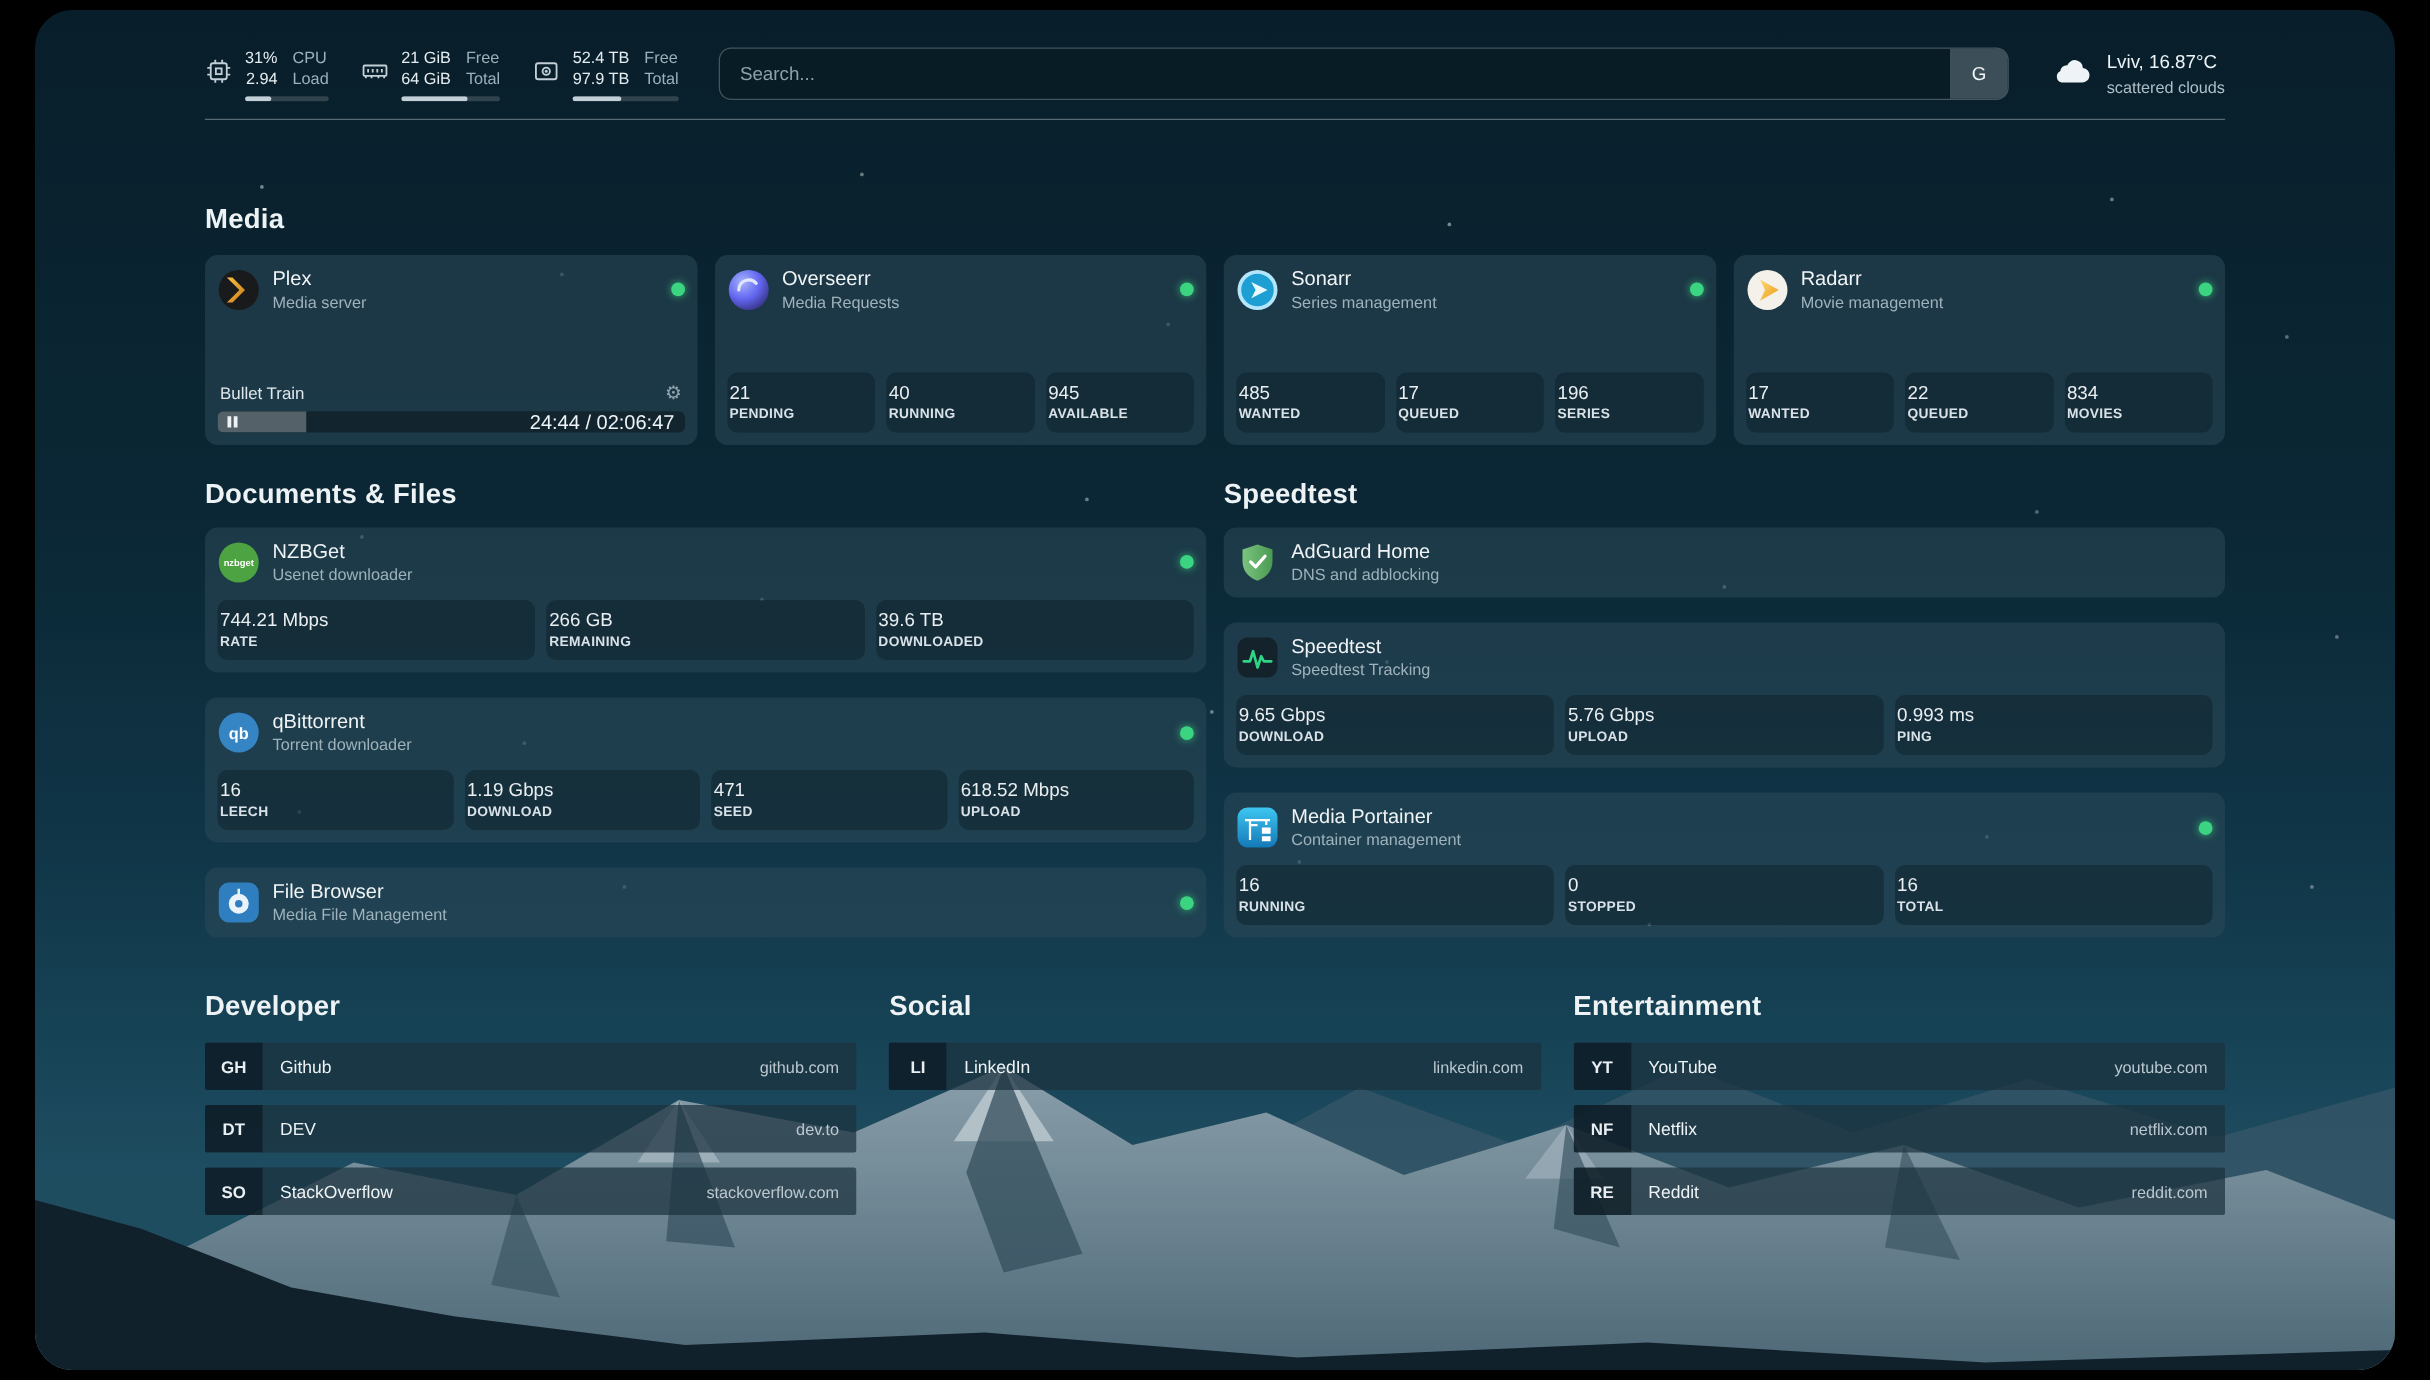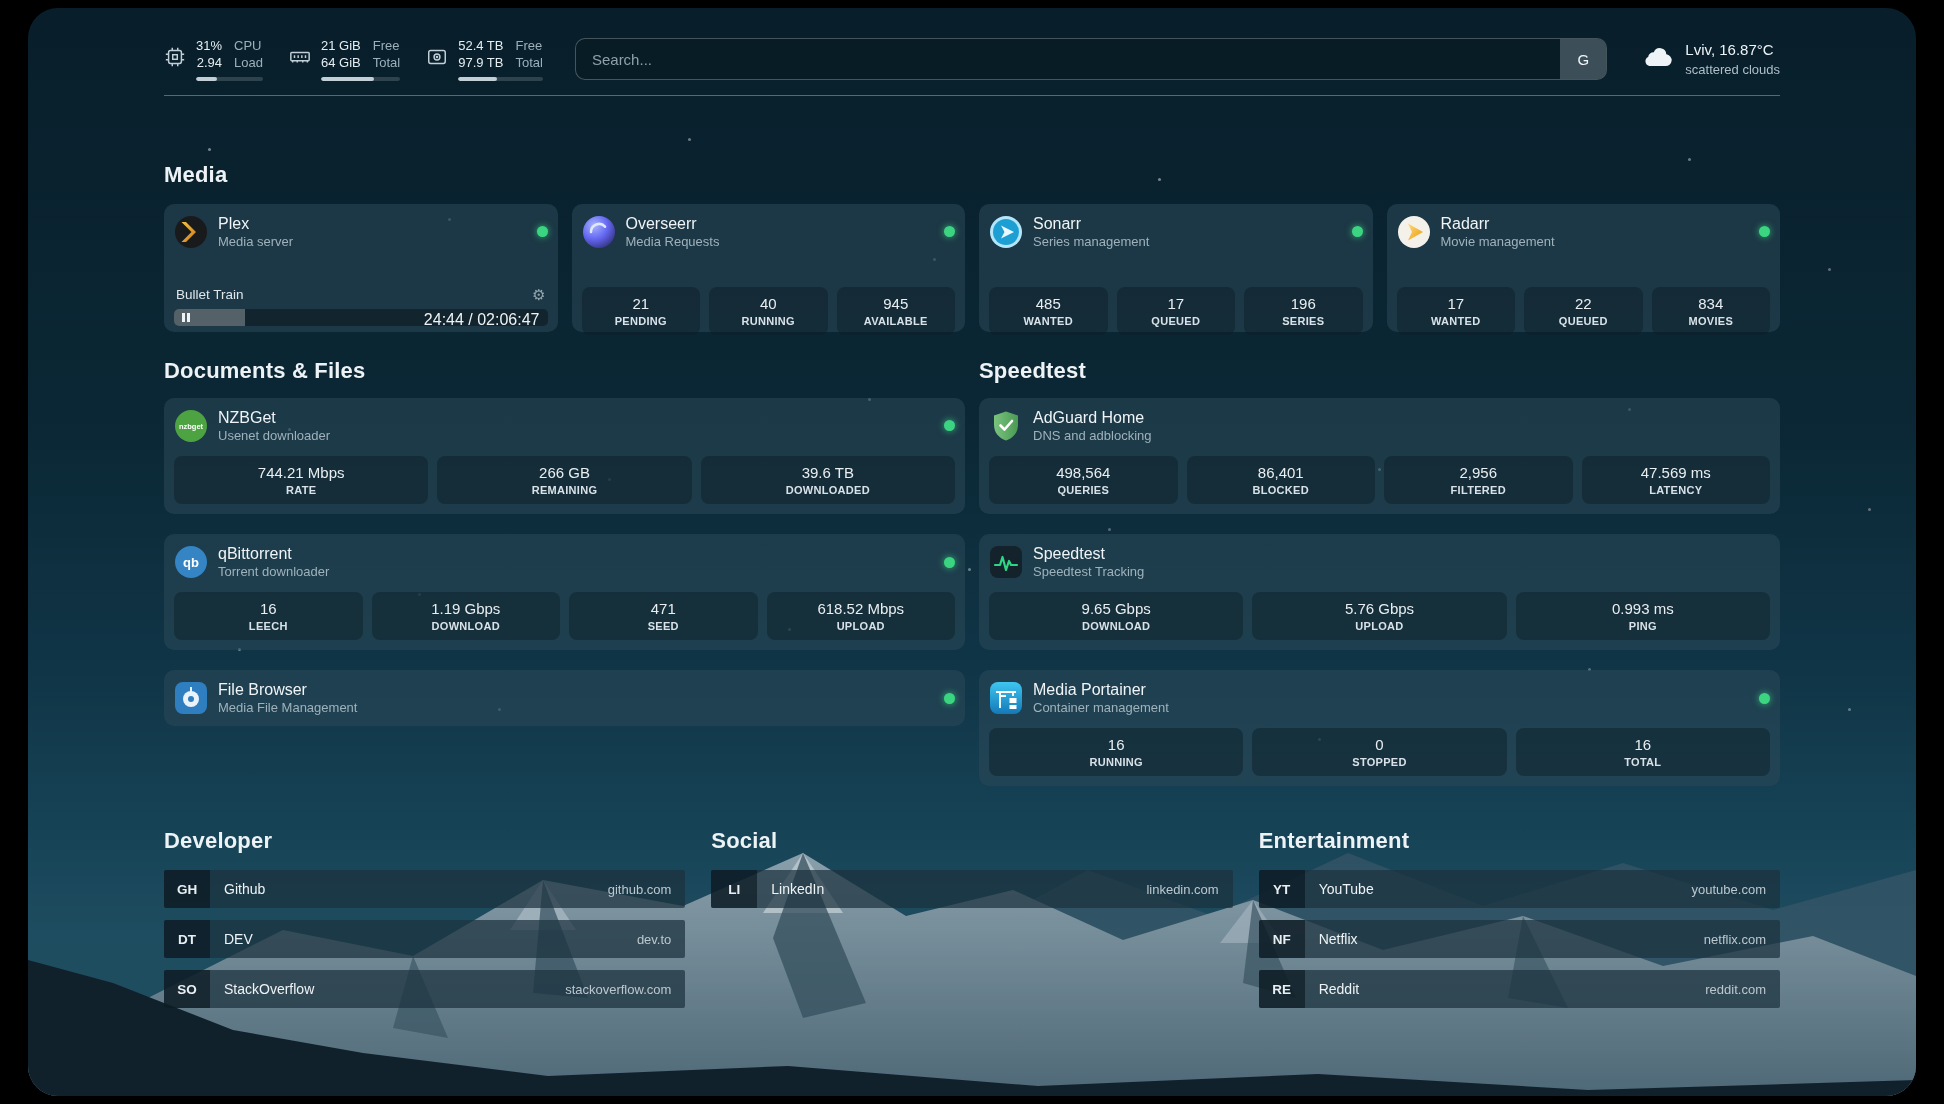--- a/index.html
+++ b/index.html
@@ -60,33 +60,33 @@
   
   .section-title { font-size:22px; font-weight:600; color:#edf2f5; letter-spacing:.2px; }
   .sec-media > .section-title { margin:66px 0 16px; }
   .two-col { display:grid; grid-template-columns:1fr 1fr; gap:14px; margin-top:26px; }
   .two-col .section-title { margin-bottom:14px; }
   .col-stack { display:flex; flex-direction:column; gap:20px; }
 
   .media-grid { display:grid; grid-template-columns:repeat(4,1fr); gap:14px; }
 
   .svc-card { background:rgba(44,72,88,0.55); border-radius:10px; padding:10px; cursor:pointer; }
-  .media-grid .svc-card { height:128px; display:flex; flex-direction:column;gap:37px; }
+  .media-grid .svc-card { height:152px; display:flex; flex-direction:column;gap:37px; }
   .svc-head { display:flex; align-items:center; gap:10px; }
   .svc-icon { width:34px; height:34px; flex:none; display:block; }
   .svc-icon svg { display:block; }
   .svc-titles { display:flex; flex-direction:column; line-height:1.25; }
   .svc-name { font-size:16px; font-weight:500; color:#f0f4f6; }
   .svc-desc { font-size:13px; color:#9fb2bc; }
   .status-dot { width:11px; height:11px; border-radius:50%; background:#3bd581;
     box-shadow:0 0 7px rgba(59,213,129,.8); margin-left:auto; flex:none; }
 
   .stats-row { display:flex; gap:9px; margin-top:12px; }
   .media-grid .stats-row { margin-top:auto; }
-  .stat { flex:1; background:rgba(10,28,38,0.45); border-radius:8px; text-align:center; padding:7px 2px 6px; }
+  .stat { flex:1; background:rgba(10,28,38,0.45); border-radius:8px; text-align:left; padding:7px 2px 6px; }
   .stat-value { font-size:15px; color:#e9eef1; line-height:1.3; }
   .stat-label { font-size:11px; font-weight:700; color:#d9e2e8; letter-spacing:.3px; line-height:1.4; }
 
   .mini-card { min-height:56px; display:flex; flex-direction:column; justify-content:center; }
 
   
   .plex-now { margin-top:auto; display:flex; flex-direction:column; gap:7px; }
   .plex-title-row { display:flex; align-items:center; justify-content:space-between;
     font-size:13.5px; color:#dfe7ea; padding:0 2px; }
   .gear { color:#93a5ae; font-size:15px; cursor:pointer; line-height:1; }
@@ -487,38 +487,20 @@
                     </defs>
                   <path d="M17 2.5 L29 6.5 V15.5 C29 24 24 29 17 31.5 C10 29 5 24 5 15.5 V6.5 Z" fill="url(#gAg)"></path>
                   <polyline points="11.5,16.5 15.5,20.5 23,12" stroke="#fff" stroke-width="2.6" fill="none" stroke-linecap="round" stroke-linejoin="round"></polyline>
                 </svg>
               </span>
               <div class="svc-titles">
                 <div class="svc-name">AdGuard Home</div>
                 <div class="svc-desc">DNS and adblocking</div>
               </div>
             </div>
-            <div class="stats-row">
-              <div class="stat">
-                <div class="stat-value">498,564</div>
-                <div class="stat-label">QUERIES</div>
-              </div>
-              <div class="stat">
-                <div class="stat-value">86,401</div>
-                <div class="stat-label">BLOCKED</div>
-              </div>
-              <div class="stat">
-                <div class="stat-value">2,956</div>
-                <div class="stat-label">FILTERED</div>
-              </div>
-              <div class="stat">
-                <div class="stat-value">47.569 ms</div>
-                <div class="stat-label">LATENCY</div>
-              </div>
-            </div>
           </div>
 
           <div class="svc-card">
             <div class="svc-head">
               <span class="svc-icon">
                 <svg viewBox="0 0 34 34" width="34" height="34">
                   <rect x="1" y="1" width="32" height="32" rx="8" fill="#14222c"></rect>
                   <polyline points="6,20 11,20 13.5,12 17,25 20,16 22,20 28,20" stroke="#2fd584" stroke-width="2.2" fill="none" stroke-linejoin="round" stroke-linecap="round"></polyline>
                 </svg>
               </span>

